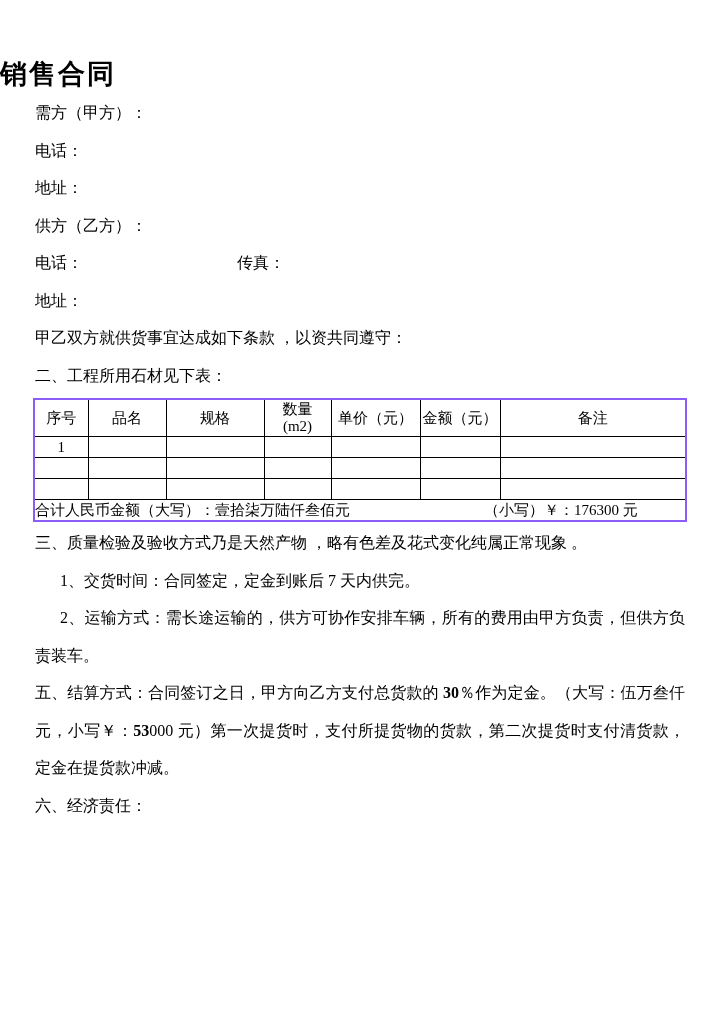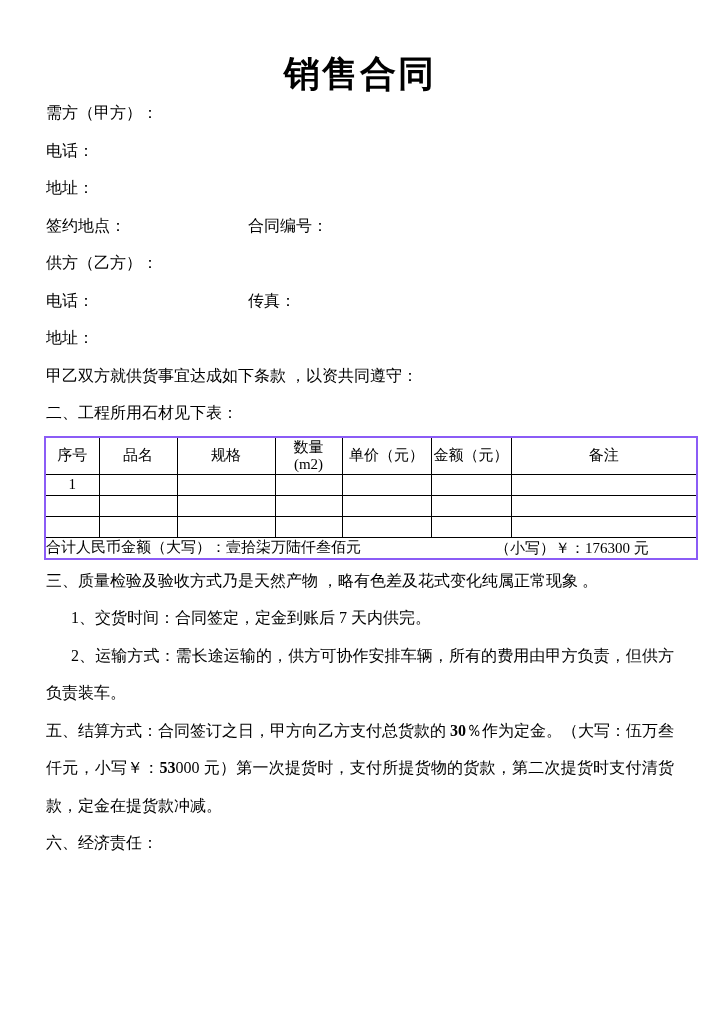--- a/index.html
+++ b/index.html
@@ -10,27 +10,26 @@
   .page {
     position: relative;
     width: 720px;
     height: 1017px;
     background: #ffffff;
     overflow: hidden;
     font-family: "Liberation Serif", "DejaVu Serif", serif;
     color: #000000;
   }
   .content {
-    padding: 0 46px;
+    padding: 0 35px;
   }
   .title {
     margin: 0;
     padding-top: 54px;
-    text-align: center;
-    font-size: 36px;
+    font-size: 27px;
     line-height: 40px;
     font-weight: bold;
     letter-spacing: 2px;
   }
   .line, .para {
     margin: 0;
     font-size: 16px;
     line-height: 37.5px;
   }
   .para {
@@ -97,21 +96,20 @@
 
 <div class="page">
   <h1 class="title">销售合同</h1>
 
   <div class="content">
 
     <p class="line">需方（甲方）：</p>
     <p class="line">电话：</p>
     <p class="line">地址：</p>
 
-    <p class="line"><span class="col-label">签约地点：</span><span>合同编号：</span></p>
 
     <p class="line">供方（乙方）：</p>
 
     <p class="line"><span class="col-label">电话：</span><span>传真：</span></p>
 
     <p class="line">地址：</p>
 
     <p class="line">甲乙双方就供货事宜达成如下条款 ，以资共同遵守：</p>
 
     <p class="line">二、工程所用石材见下表：</p>

